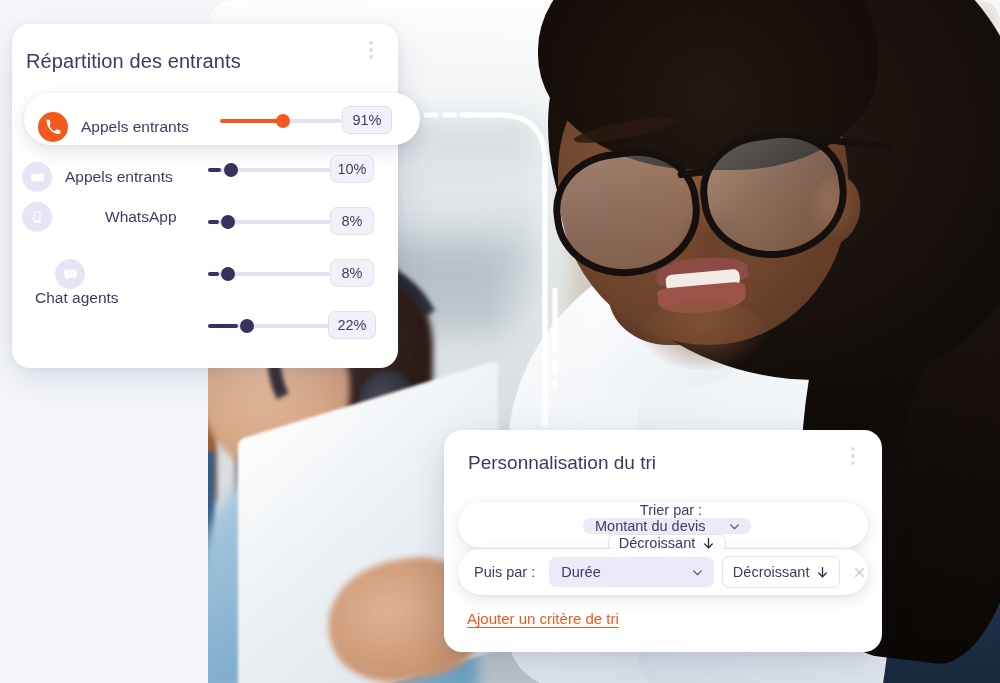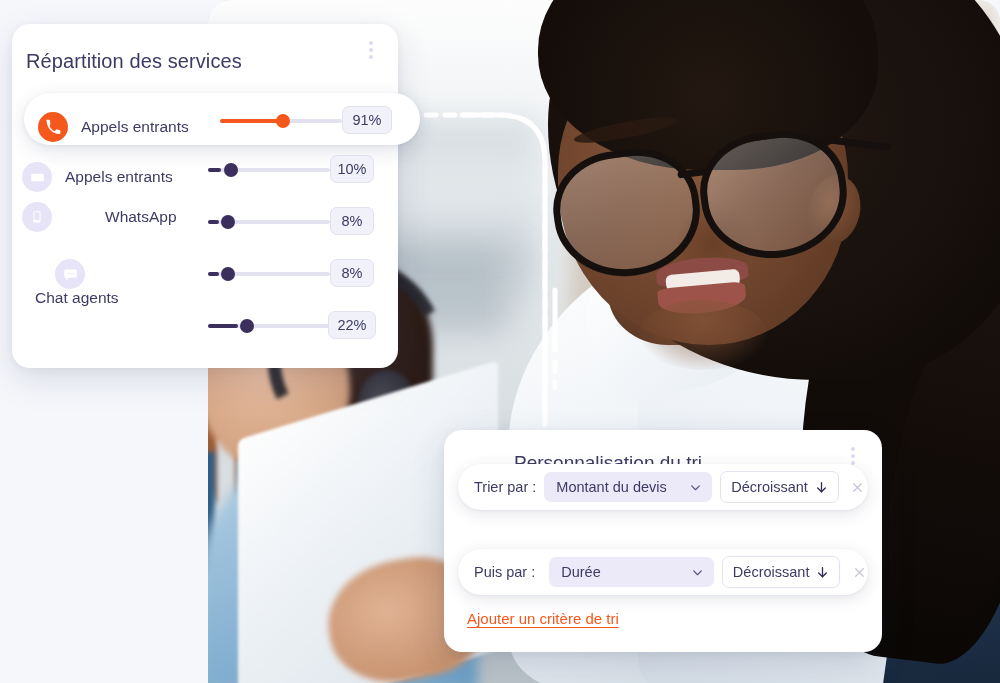--- a/index.html
+++ b/index.html
@@ -340,21 +340,21 @@
 
   <svg class="connector" viewBox="0 0 200 360" width="200" height="360">
     <path d="M 26,25 L 100,25 Q 145,25 145,72 L 145,335" stroke="#ffffff" stroke-width="5" fill="none" stroke-linecap="round" stroke-dasharray="10 9"></path>
     <path d="M 62,25 L 100,25 Q 145,25 145,72 L 145,335" stroke="#ffffff" stroke-width="5" fill="none" stroke-linecap="round"></path>
     <path d="M 155,200 L 155,260" stroke="#ffffff" stroke-width="5" fill="none" stroke-linecap="round"></path>
     <path d="M 155,272 L 155,282" stroke="#ffffff" stroke-width="5" fill="none" stroke-linecap="round"></path>
     <path d="M 155,292 L 155,297" stroke="#ffffff" stroke-width="5" fill="none" stroke-linecap="round"></path>
   </svg>
 
   <div class="card1"></div>
-  <div class="card-title">Répartition des services</div>
+  <div class="card-title">Répartition des entrants</div>
   <div class="kebab k1">
     <i></i>
       <i></i>
       <i></i>
   </div>
 
   <div class="row-active">
     <div class="row" style="left:14px;top:12px;">
       <span class="ico">
         <svg width="16" height="16" viewBox="0 0 24 24" fill="#ffffff">
@@ -421,28 +421,28 @@
   <div class="pct" style="left:330px;top:259px;width:42px;">8%</div>
 
   <div class="slider" style="left:208px;top:317px;width:128px;">
     <span class="track"></span>
     <span class="fill" style="width:30px;background:#3b2f5e;"></span>
     <span class="thumb" style="left:32px;background:#3b2f5e;"></span>
   </div>
   <div class="pct" style="left:328px;top:311px;width:46px;">22%</div>
 
   <div class="card2"></div>
-  <div class="card2-title" style="position:absolute;left:468px;top:452px;font-size:19px;color:#3c3a63;margin-left:46px;">Personnalisation du tri</div>
+  <div class="card2-title" style="position:absolute;left:468px;top:452px;font-size:19px;color:#3c3a63;">Personnalisation du tri</div>
   <div class="kebab k2">
     <i></i>
       <i></i>
       <i></i>
   </div>
 
-  <div class="sortrow" style="top:464px;">
+  <div class="sortrow" style="top:502px;flex-direction:column;">
     <span class="pre">Trier par :</span>
     <span class="select" style="width:146px;">
       <span>Montant du devis</span>
       <svg width="13" height="13" viewBox="0 0 24 24" fill="none" stroke="#5a5880" stroke-width="2.4" stroke-linecap="round" stroke-linejoin="round" style="margin-left:8px;">
         <polyline points="5,9 12,16 19,9"></polyline>
       </svg>
     </span>
     <span class="dirbtn">
       <span>Décroissant</span>
       <svg width="13" height="13" viewBox="0 0 24 24" fill="none" stroke="#2d2b4f" stroke-width="2.4" stroke-linecap="round" stroke-linejoin="round">

